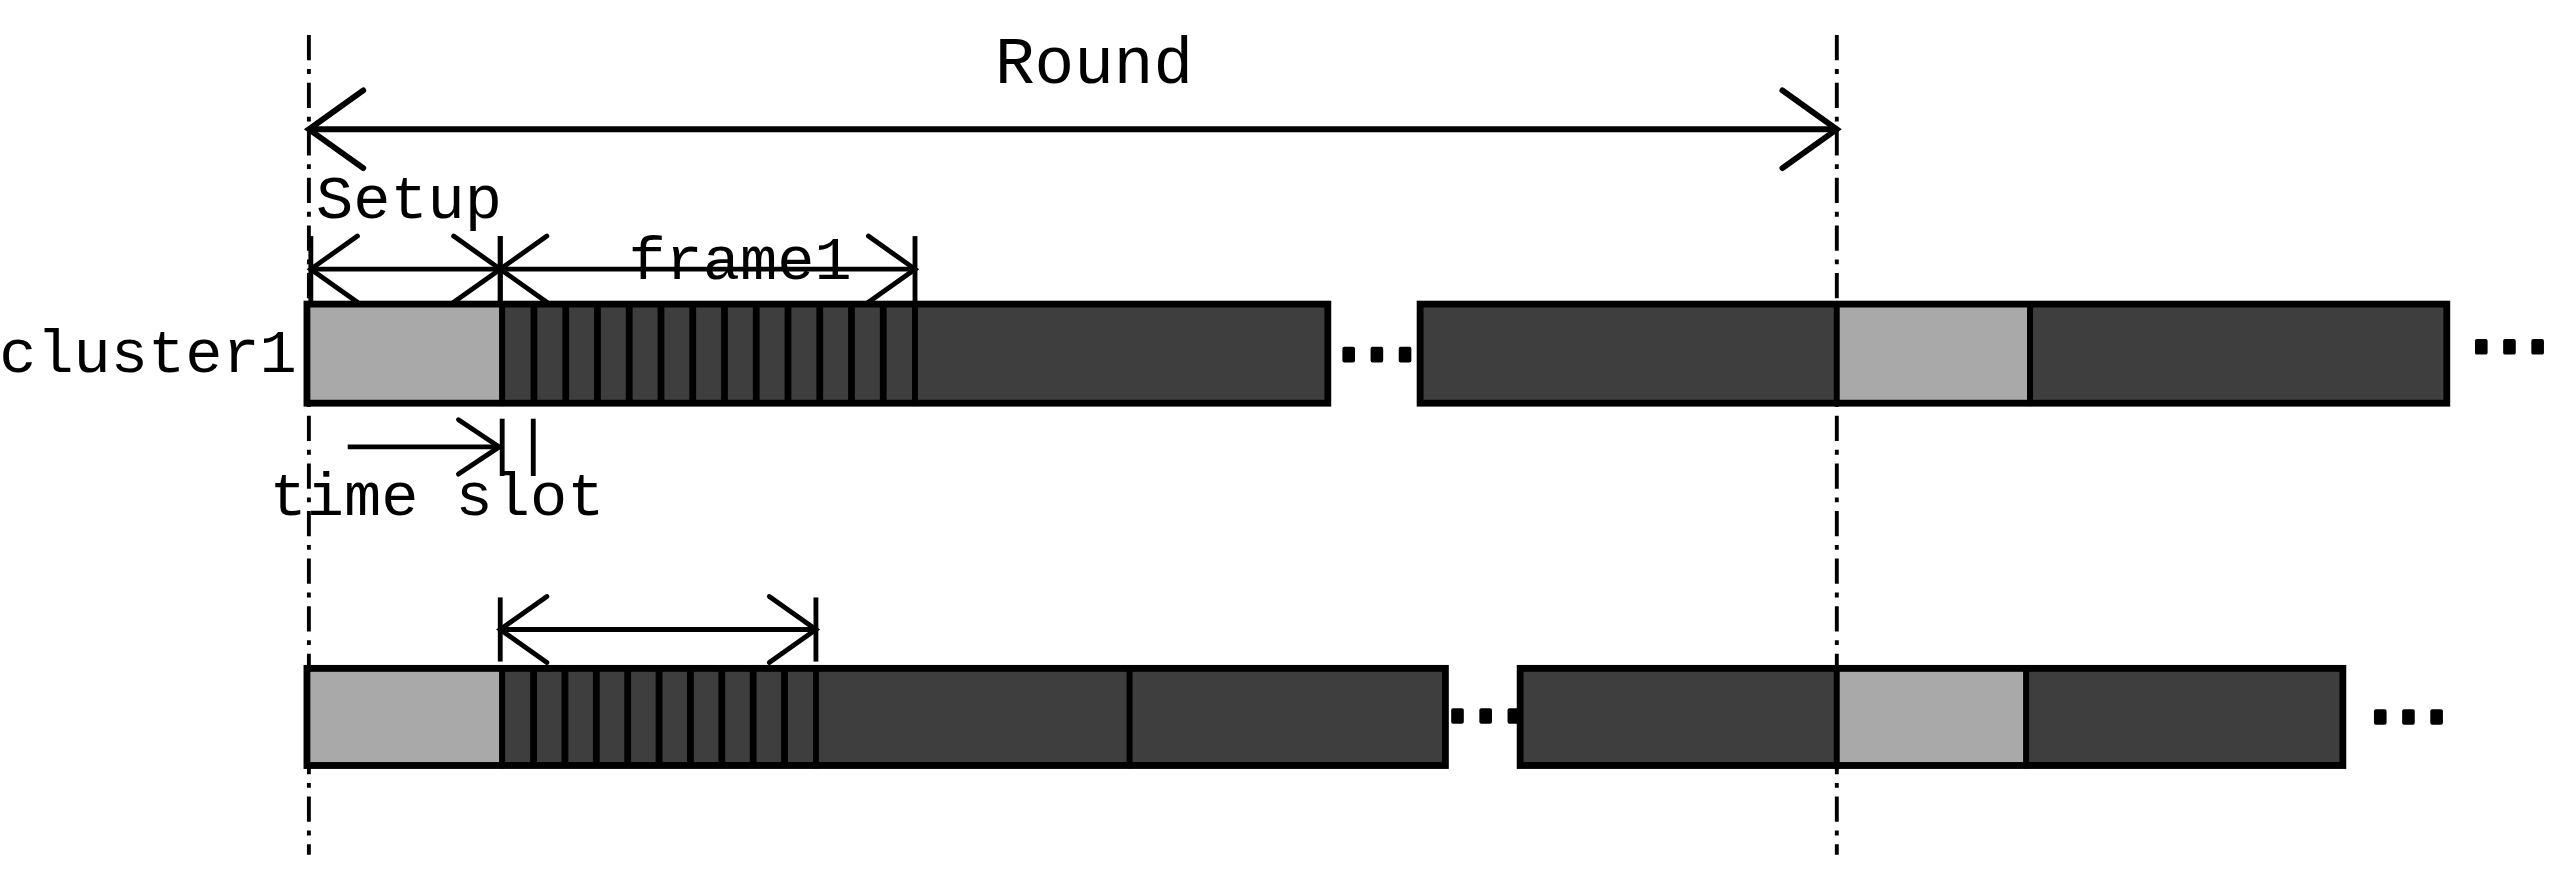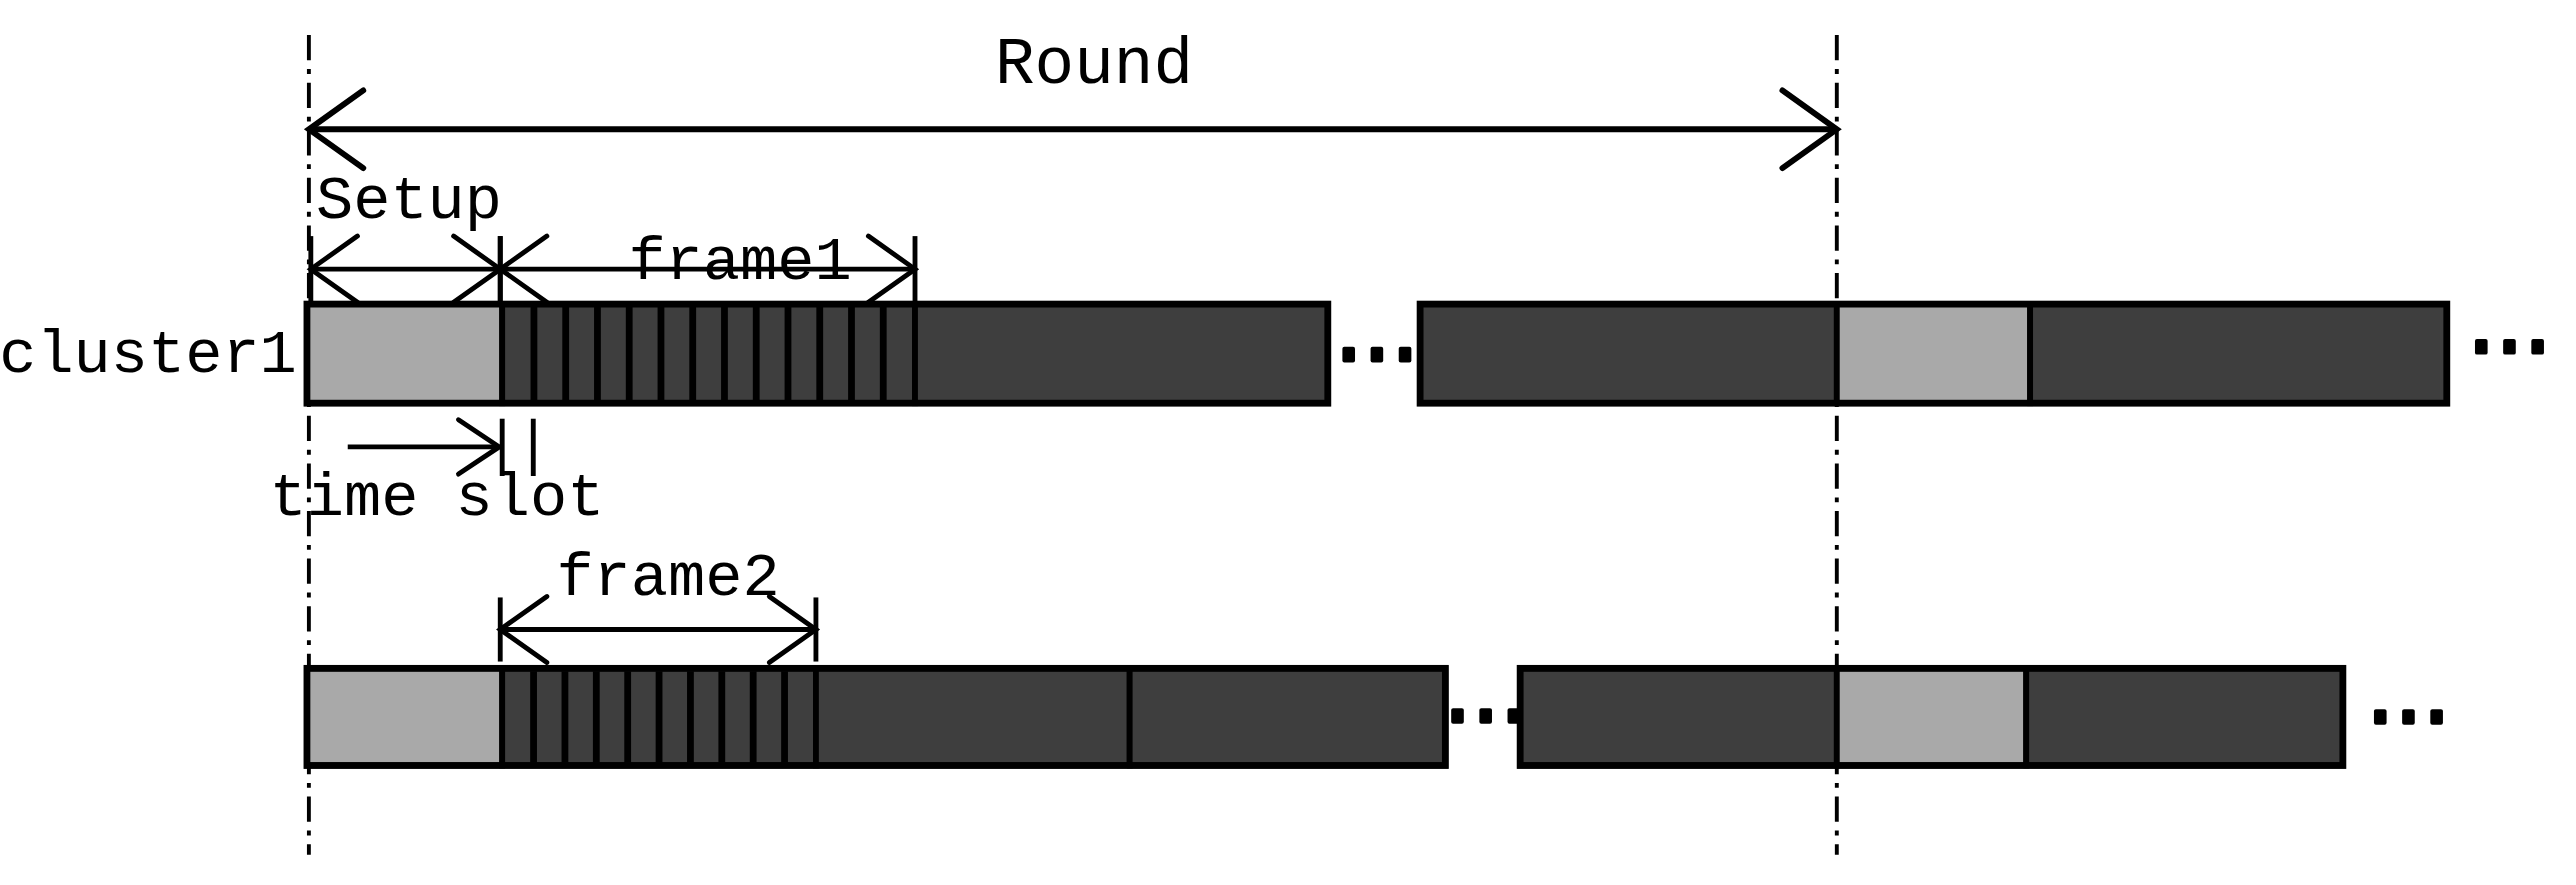--- a/index.html
+++ b/index.html
@@ -94,16 +94,15 @@
       <line x1="515" y1="615" x2="515" y2="681" stroke="#000000" stroke-width="5"></line>
       <line x1="840" y1="615" x2="840" y2="681" stroke="#000000" stroke-width="5"></line>
       <line x1="517" y1="431" x2="517" y2="490" stroke="#000000" stroke-width="5"></line>
       <line x1="549" y1="431" x2="549" y2="490" stroke="#000000" stroke-width="5"></line>
     </svg>
 
   <div class="label big" style="left: 1094px; top: 33px;">Round</div>
   <div class="label" style="left: 409px; top: 171px;">Setup</div>
   <div class="label" style="left: 740px; top: 188px; margin-top: 44px;">frame1</div>
   <div class="label" style="left: 437px; top: 468px; text-align: right;">time slot</div>
-  <div class="label" style="left: 668px; top: 548px;">frame2</div>
   <div class="label" style="left: 148px; top: 356px; transform: translate(-50%, -50%);">cluster1</div>
 </div>
 
 
 </body></html>

